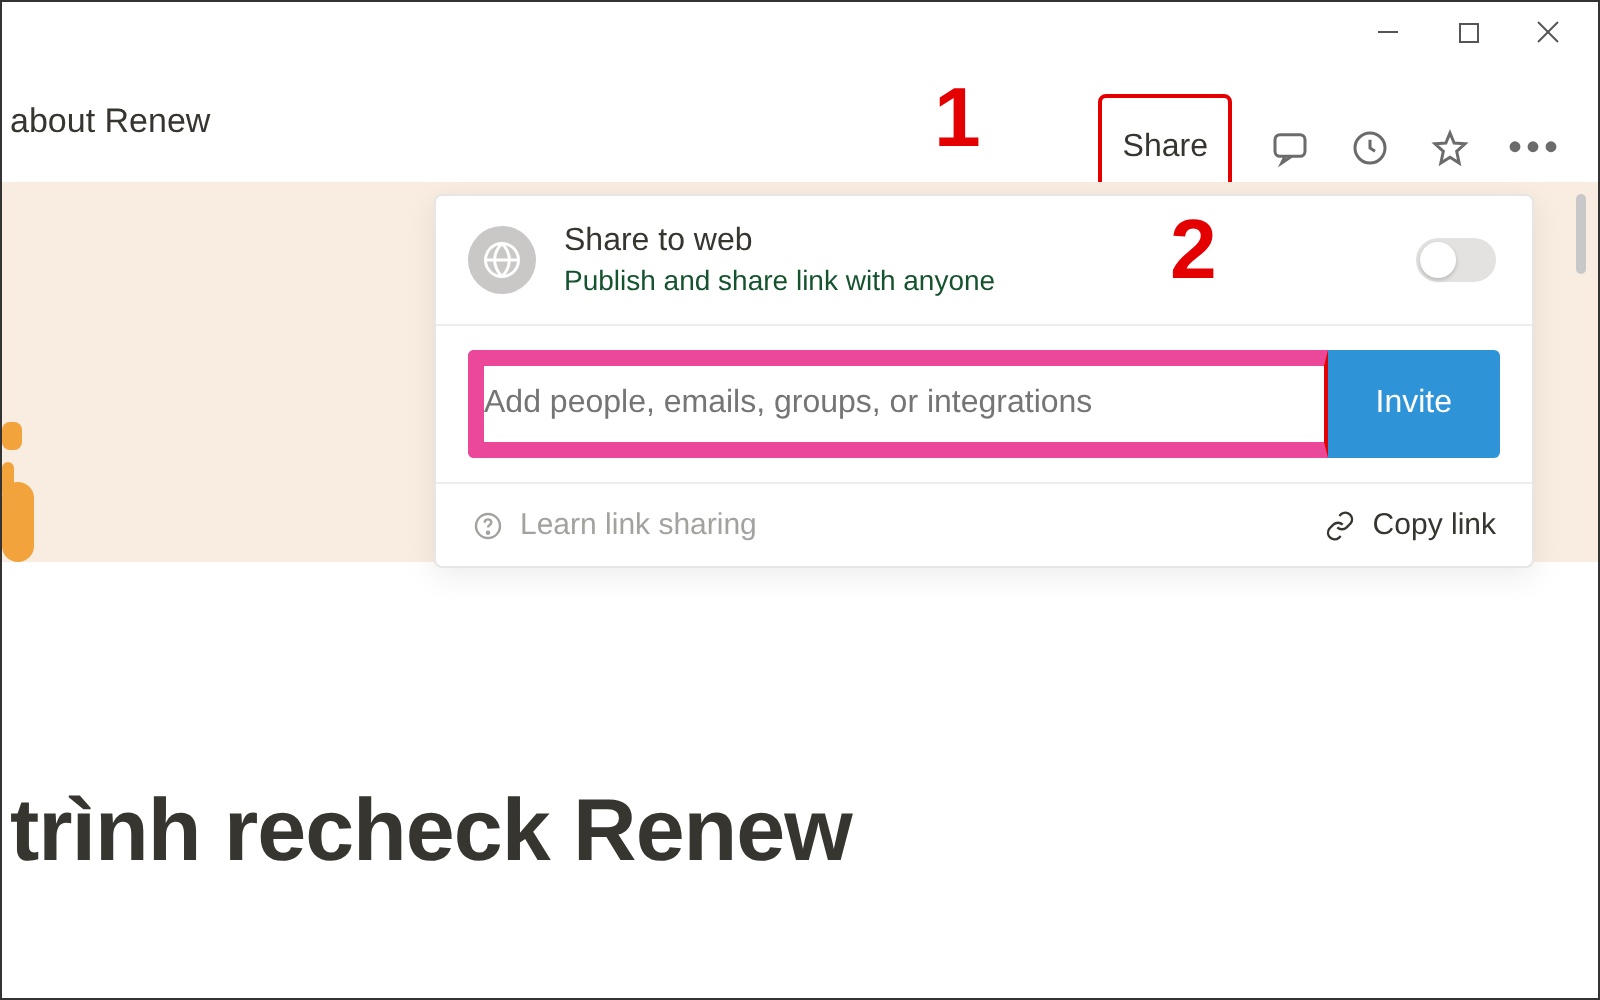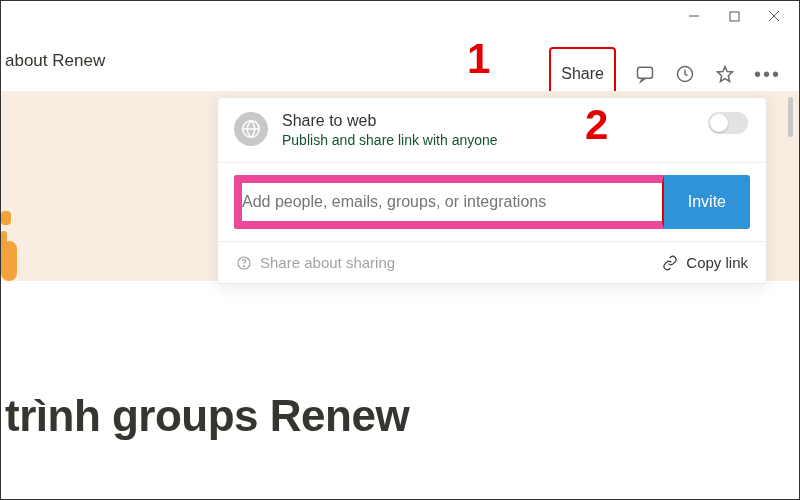--- a/index.html
+++ b/index.html
@@ -9,21 +9,21 @@
   .wc { width: 14px; height: 14px; display: flex; align-items: center; justify-content: center; color: #555; }
   .breadcrumb { position: absolute; left: 4px; top: 50px; font-size: 17px; color: #37352f; }
   .top-actions { position: absolute; right: 18px; top: 46px; display: flex; align-items: center; gap: 18px; }
   .share-btn { font-size: 16px; color: #37352f; padding: 16px 10px; border: 2px solid #e40000; border-radius: 4px; cursor: pointer; background: #fff; }
   .icon-btn { width: 22px; height: 22px; display: flex; align-items: center; justify-content: center; color: #6b6b6b; cursor: pointer; }
   .dots { font-size: 20px; letter-spacing: 2px; color: #6b6b6b; cursor: pointer; }
   .banner { position: absolute; top: 90px; left: 0; right: 0; height: 190px; background: #f9ece0; }
   .page-icon { position: absolute; left: 0; top: 210px; width: 24px; height: 80px; }
   .page-title { position: absolute; left: 4px; top: 390px; font-size: 44px; font-weight: 700; color: #37352f; letter-spacing: -0.5px; }
   .share-panel { position: absolute; top: 96px; left: 216px; width: 550px; background: #fff; border: 1px solid #e6e6e4; border-radius: 4px; box-shadow: 0 4px 16px rgba(0,0,0,0.08); }
-  .sp-row1 { display: flex; align-items: flex-start; padding: 14px 18px 14px 16px; border-bottom: 1px solid #ededec; }
+  .sp-row1 { display: flex; align-items: center; padding: 14px 18px 14px 16px; border-bottom: 1px solid #ededec; }
   .globe { width: 34px; height: 34px; border-radius: 50%; background: #c9c8c6; display: flex; align-items: center; justify-content: center; margin-right: 14px; flex-shrink: 0; }
   .sp-titlewrap { flex: 1; }
   .sp-title { font-size: 16px; color: #37352f; }
   .sp-sub { font-size: 14px; color: #14532d; margin-top: 2px; }
   .toggle { width: 40px; height: 22px; background: #e3e2e0; border-radius: 11px; position: relative; cursor: pointer; }
   .toggle::after { content: ""; position: absolute; left: 2px; top: 2px; width: 18px; height: 18px; background: #fff; border-radius: 50%; box-shadow: 0 1px 2px rgba(0,0,0,0.2); }
   .sp-row2 { display: flex; align-items: stretch; padding: 12px 16px; gap: 0; border-bottom: 1px solid #ededec; }
   .invite-input { flex: 1; border: 8px solid #ec4899; border-right: 2px solid #e40000; border-radius: 3px 0 0 3px; padding: 10px 0; font-size: 16px; color: #a3a29e; background: #fff; outline: none; }
   .invite-btn { background: #2f93d8; color: #fff; font-size: 16px; font-weight: 500; border: none; padding: 4px 24px; border-radius: 0 3px 3px 0; cursor: pointer; }
   .sp-row3 { display: flex; align-items: center; justify-content: space-between; padding: 12px 18px; }
@@ -81,21 +81,21 @@
   </div>
 
   <div class="banner"></div>
 
   <svg class="page-icon" viewBox="0 0 24 80">
     <rect x="0" y="0" width="10" height="14" rx="4" fill="#f2a33c"></rect>
     <rect x="0" y="30" width="16" height="40" rx="8" fill="#f2a33c"></rect>
     <rect x="0" y="20" width="6" height="18" rx="3" fill="#f2a33c"></rect>
   </svg>
 
-  <div class="page-title">trình groups Renew</div>
+  <div class="page-title">trình recheck Renew</div>
 
   <div class="scroll-stub"></div>
 
   <div class="share-panel">
     <div class="sp-row1">
       <div class="globe">
         <svg width="22" height="22" viewBox="0 0 24 24" fill="none" stroke="#fff" stroke-width="1.6">
             <circle cx="12" cy="12" r="9"></circle>
             <path d="M3 12h18"></path>
             <path d="M12 3c2.5 2.5 4 5.5 4 9s-1.5 6.5-4 9c-2.5-2.5-4-5.5-4-9s1.5-6.5 4-9z"></path>
@@ -111,21 +111,21 @@
       <input class="invite-input" placeholder="Add people, emails, groups, or integrations" style="">
       <button class="invite-btn">Invite</button>
     </div>
     <div class="sp-row3">
       <div class="learn">
         <svg width="16" height="16" viewBox="0 0 24 24" fill="none" stroke="#a3a29e" stroke-width="1.8">
             <circle cx="12" cy="12" r="9"></circle>
             <path d="M9.5 9.5C9.5 8 10.6 7 12 7s2.5 1 2.5 2.3c0 1-.7 1.5-1.5 2.1-.7.5-1 1-1 1.8"></path>
             <circle cx="12" cy="17" r="0.8" fill="#a3a29e"></circle>
           </svg>
-        <span>Share about sharing</span>
+        <span>Learn link sharing</span>
       </div>
       <div class="copylink">
         <svg width="16" height="16" viewBox="0 0 24 24" fill="none" stroke="#37352f" stroke-width="1.8">
             <path d="M10 13a5 5 0 0 0 7 0l3-3a5 5 0 0 0-7-7l-1.5 1.5"></path>
             <path d="M14 11a5 5 0 0 0-7 0l-3 3a5 5 0 0 0 7 7l1.5-1.5"></path>
           </svg>
         <span>Copy link</span>
       </div>
     </div>
   </div>

